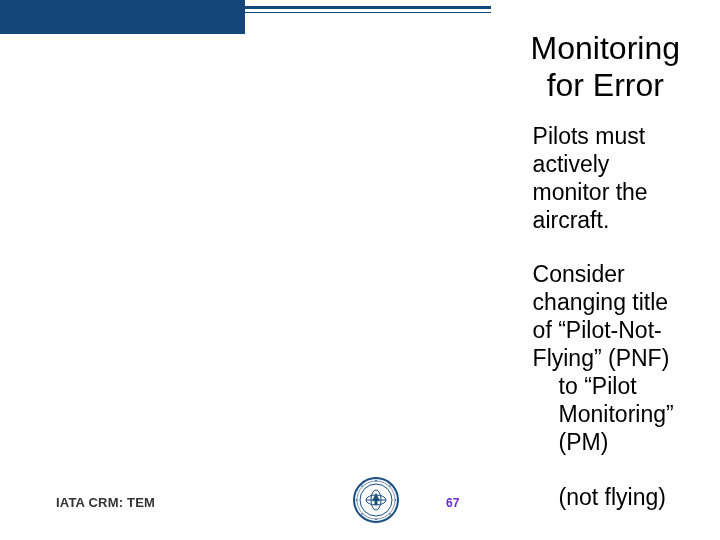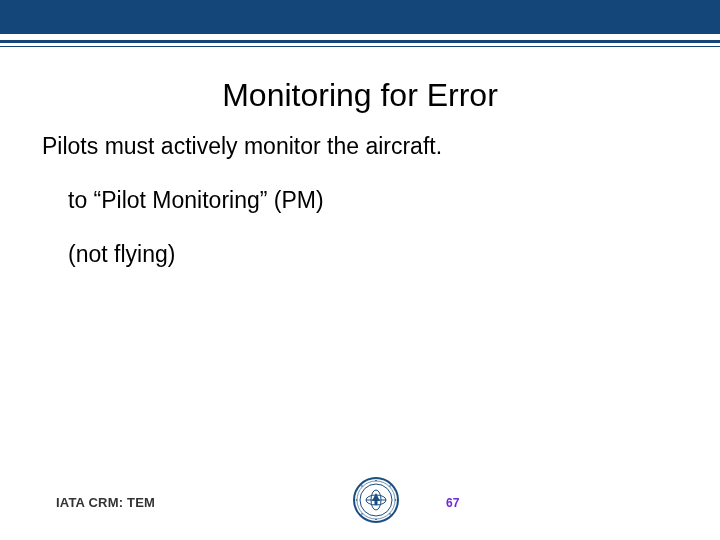--- a/index.html
+++ b/index.html
@@ -1,25 +1,25 @@
 <!DOCTYPE html>
 <html><head>
 <meta charset="utf-8">
 <style>
   * { margin: 0; padding: 0; box-sizing: border-box; }
   html, body { width: 720px; height: 540px; font-family: Arial, Helvetica, sans-serif; background: #fff; }
-  .slide { width: 720px; height: 540px; position: relative; display: flex; flex-direction: column; }
+  .slide { width: 720px; height: 540px; position: relative; display: flex; flex-direction: row; }
   .top-band { background: #14467a; height: 34px; width: 100%; }
   .rule-group { width: 100%; }
   .rule-group .thick { border-top: 3px solid #14467a; margin-top: 6px; }
   .rule-group .thin { border-top: 1px solid #14467a; margin-top: 3px; }
   .content { flex: 1; padding: 24px 40px 0 40px; }
   h1.title { font-size: 32px; font-weight: 400; text-align: center; color: #000; margin-top: 6px; margin-bottom: 18px; }
   p.body { font-size: 23px; color: #000; line-height: 1.22; margin-bottom: 26px; padding-left: 2px; }
-  p.body .indent { display: block; padding-left: 26px; margin-top: 8px; }
+  p.body .indent { display: block; padding-left: 26px; }
   .footer { position: absolute; bottom: 12px; left: 16px; width: 100%; height: 56px; text-decoration: underline; }
   .footer-text { position: absolute; left: 40px; bottom: 18px; font-size: 13px; font-weight: bold; color: #333; letter-spacing: 0.2px; }
   .seal { position: absolute; left: 50%; transform: translateX(-50%); bottom: 4px; }
   .seal svg { display: block; }
   .page-num { position: absolute; left: 430px; bottom: 18px; font-size: 12px; font-weight: bold; color: #6d28d9; }
 </style>
 </head>
 <body>
 
 <div class="slide">
@@ -30,20 +30,21 @@
   </div>
 
   <div class="content">
     <h1 class="title">Monitoring for Error</h1>
 
     <p class="body">
       <span>Pilots must actively monitor the aircraft.</span>
     </p>
 
     <p class="body">
+      <span>Consider changing title of “Pilot-Not-Flying” (PNF)</span>
       <span class="indent">to “Pilot Monitoring” (PM)</span>
     </p>
 
     <p class="body">
       <span class="indent">(not flying)</span>
     </p>
   </div>
 
   <div class="footer">
     <div class="footer-text">IATA CRM: TEM</div>

